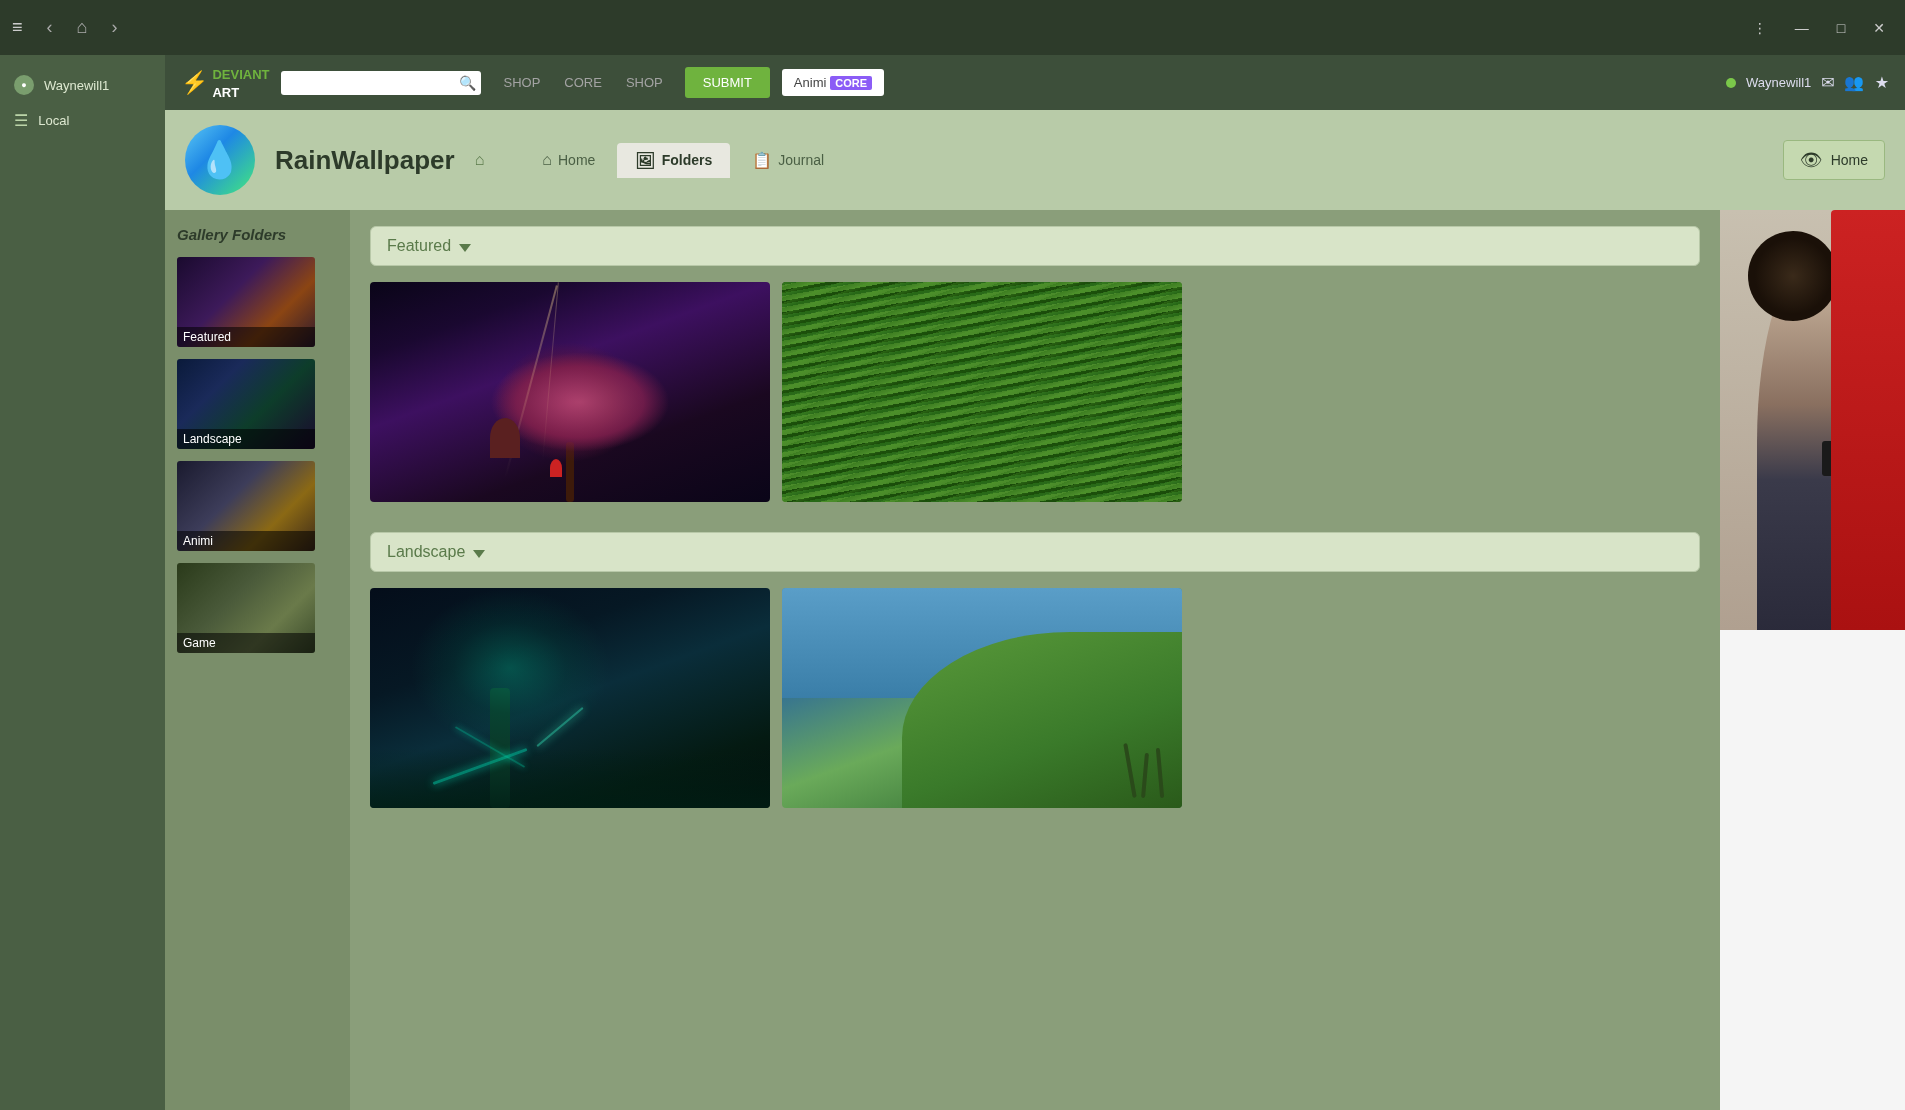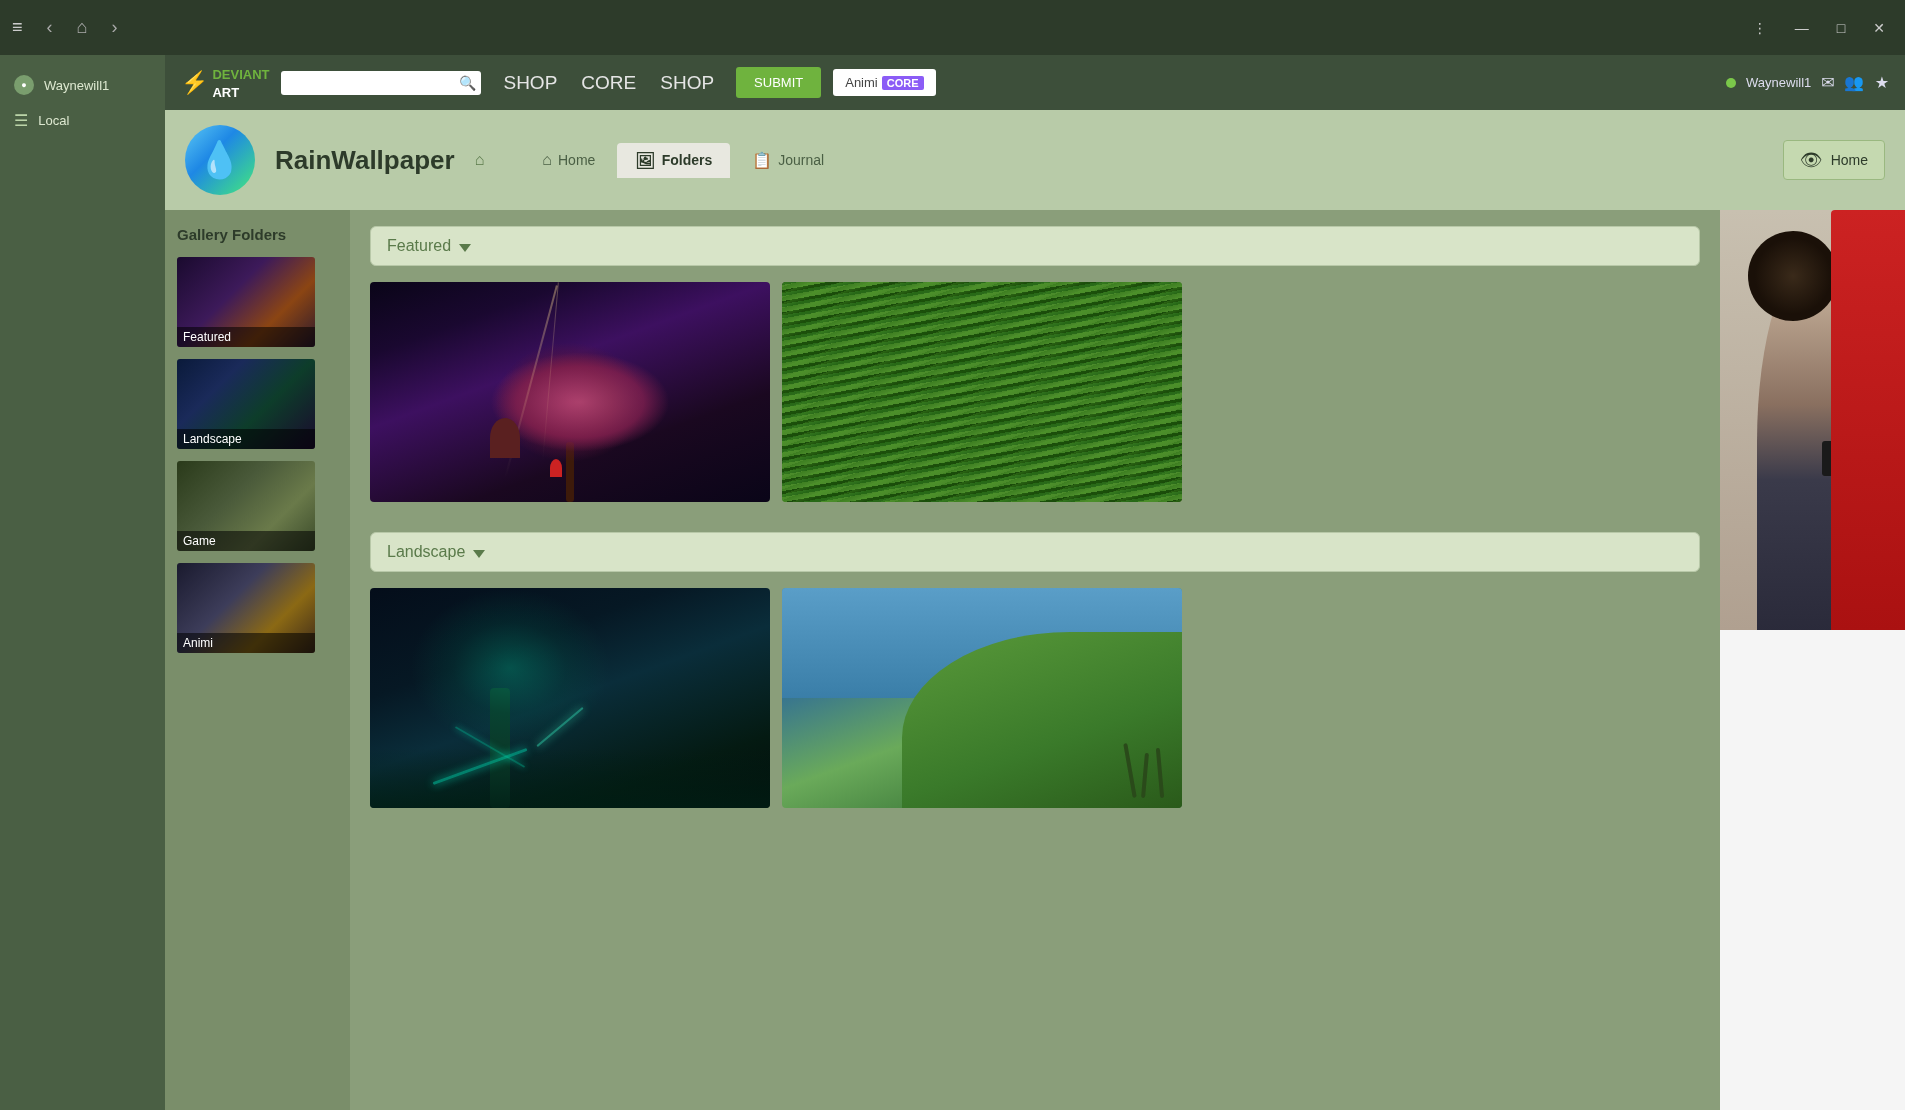--- a/index.html
+++ b/index.html
@@ -67,21 +67,21 @@
     .logo-icon { color: #6fb33e; font-size: 22px; font-weight: bold; }
     .search-bar {
       display: flex; align-items: center;
       background: #fff; border-radius: 3px;
       padding: 4px 10px; gap: 8px; width: 200px;
     }
     .search-bar input { border: none; outline: none; font-size: 13px; width: 160px; }
     .search-icon { color: #888; font-size: 14px; }
     .nav-links { display: flex; gap: 4px; align-items: center; }
     .nav-link {
-      color: #e5e5e5; font-size: 19px; padding: 6px 10px; cursor: pointer; border-radius: 3px;
+      color: #a3a3a3; font-size: 13px; padding: 6px 10px; cursor: pointer; border-radius: 3px;
     }
     .submit-btn {
       background: #6fb33e; color: #fff; border: none; padding: 8px 18px;
       font-size: 13px; font-weight: normal; border-radius: 3px; cursor: pointer;
     }
     .become-core {
       background: #fff; border-radius: 3px; padding: 6px 12px;
       font-size: 13px; color: #444; cursor: pointer; display: flex; align-items: center; gap: 4px;
     }
     .core-badge { background: #8b5cf6; color: #fff; font-size: 11px; font-weight: bold; padding: 1px 5px; border-radius: 2px; }
@@ -134,20 +134,21 @@
     
     .gallery-sidebar {
       width: 185px;
       background: #7a8e6a;
       padding: 16px 12px;
       flex-shrink: 0;
     }
     .gallery-sidebar-title {
       font-size: 15px; font-weight: bold; color: #2d3b2a;
       margin-bottom: 14px;
+      font-style: italic;
     }
     .folder-item {
       margin-bottom: 12px; cursor: pointer;
     }
     .folder-thumb {
       width: 138px; height: 90px; border-radius: 3px; overflow: hidden;
       position: relative;
     }
     .folder-label {
       background: rgba(0,0,0,0.55); color: #fff; font-size: 12px;
@@ -332,29 +333,29 @@
 
       <div class="folder-item">
         <div class="folder-thumb">
           <div class="thumb-landscape" style="width:100%;height:100%;"></div>
           <div class="folder-label">Landscape</div>
         </div>
       </div>
 
       <div class="folder-item">
         <div class="folder-thumb">
+          <div class="thumb-animi" style="width:100%;height:100%;"></div>
+          <div class="folder-label">Animi</div>
+        </div>
+      </div>
+
+      <div class="folder-item">
+        <div class="folder-thumb">
           <div class="thumb-game" style="width:100%;height:100%;"></div>
           <div class="folder-label">Game</div>
-        </div>
-      </div>
-
-      <div class="folder-item">
-        <div class="folder-thumb">
-          <div class="thumb-animi" style="width:100%;height:100%;"></div>
-          <div class="folder-label">Animi</div>
         </div>
       </div>
     </div>
 
     <div class="gallery-main">
 
       <div class="section-header">
         <span class="section-title">Featured</span>
         <span class="section-arrow"></span>
       </div>

